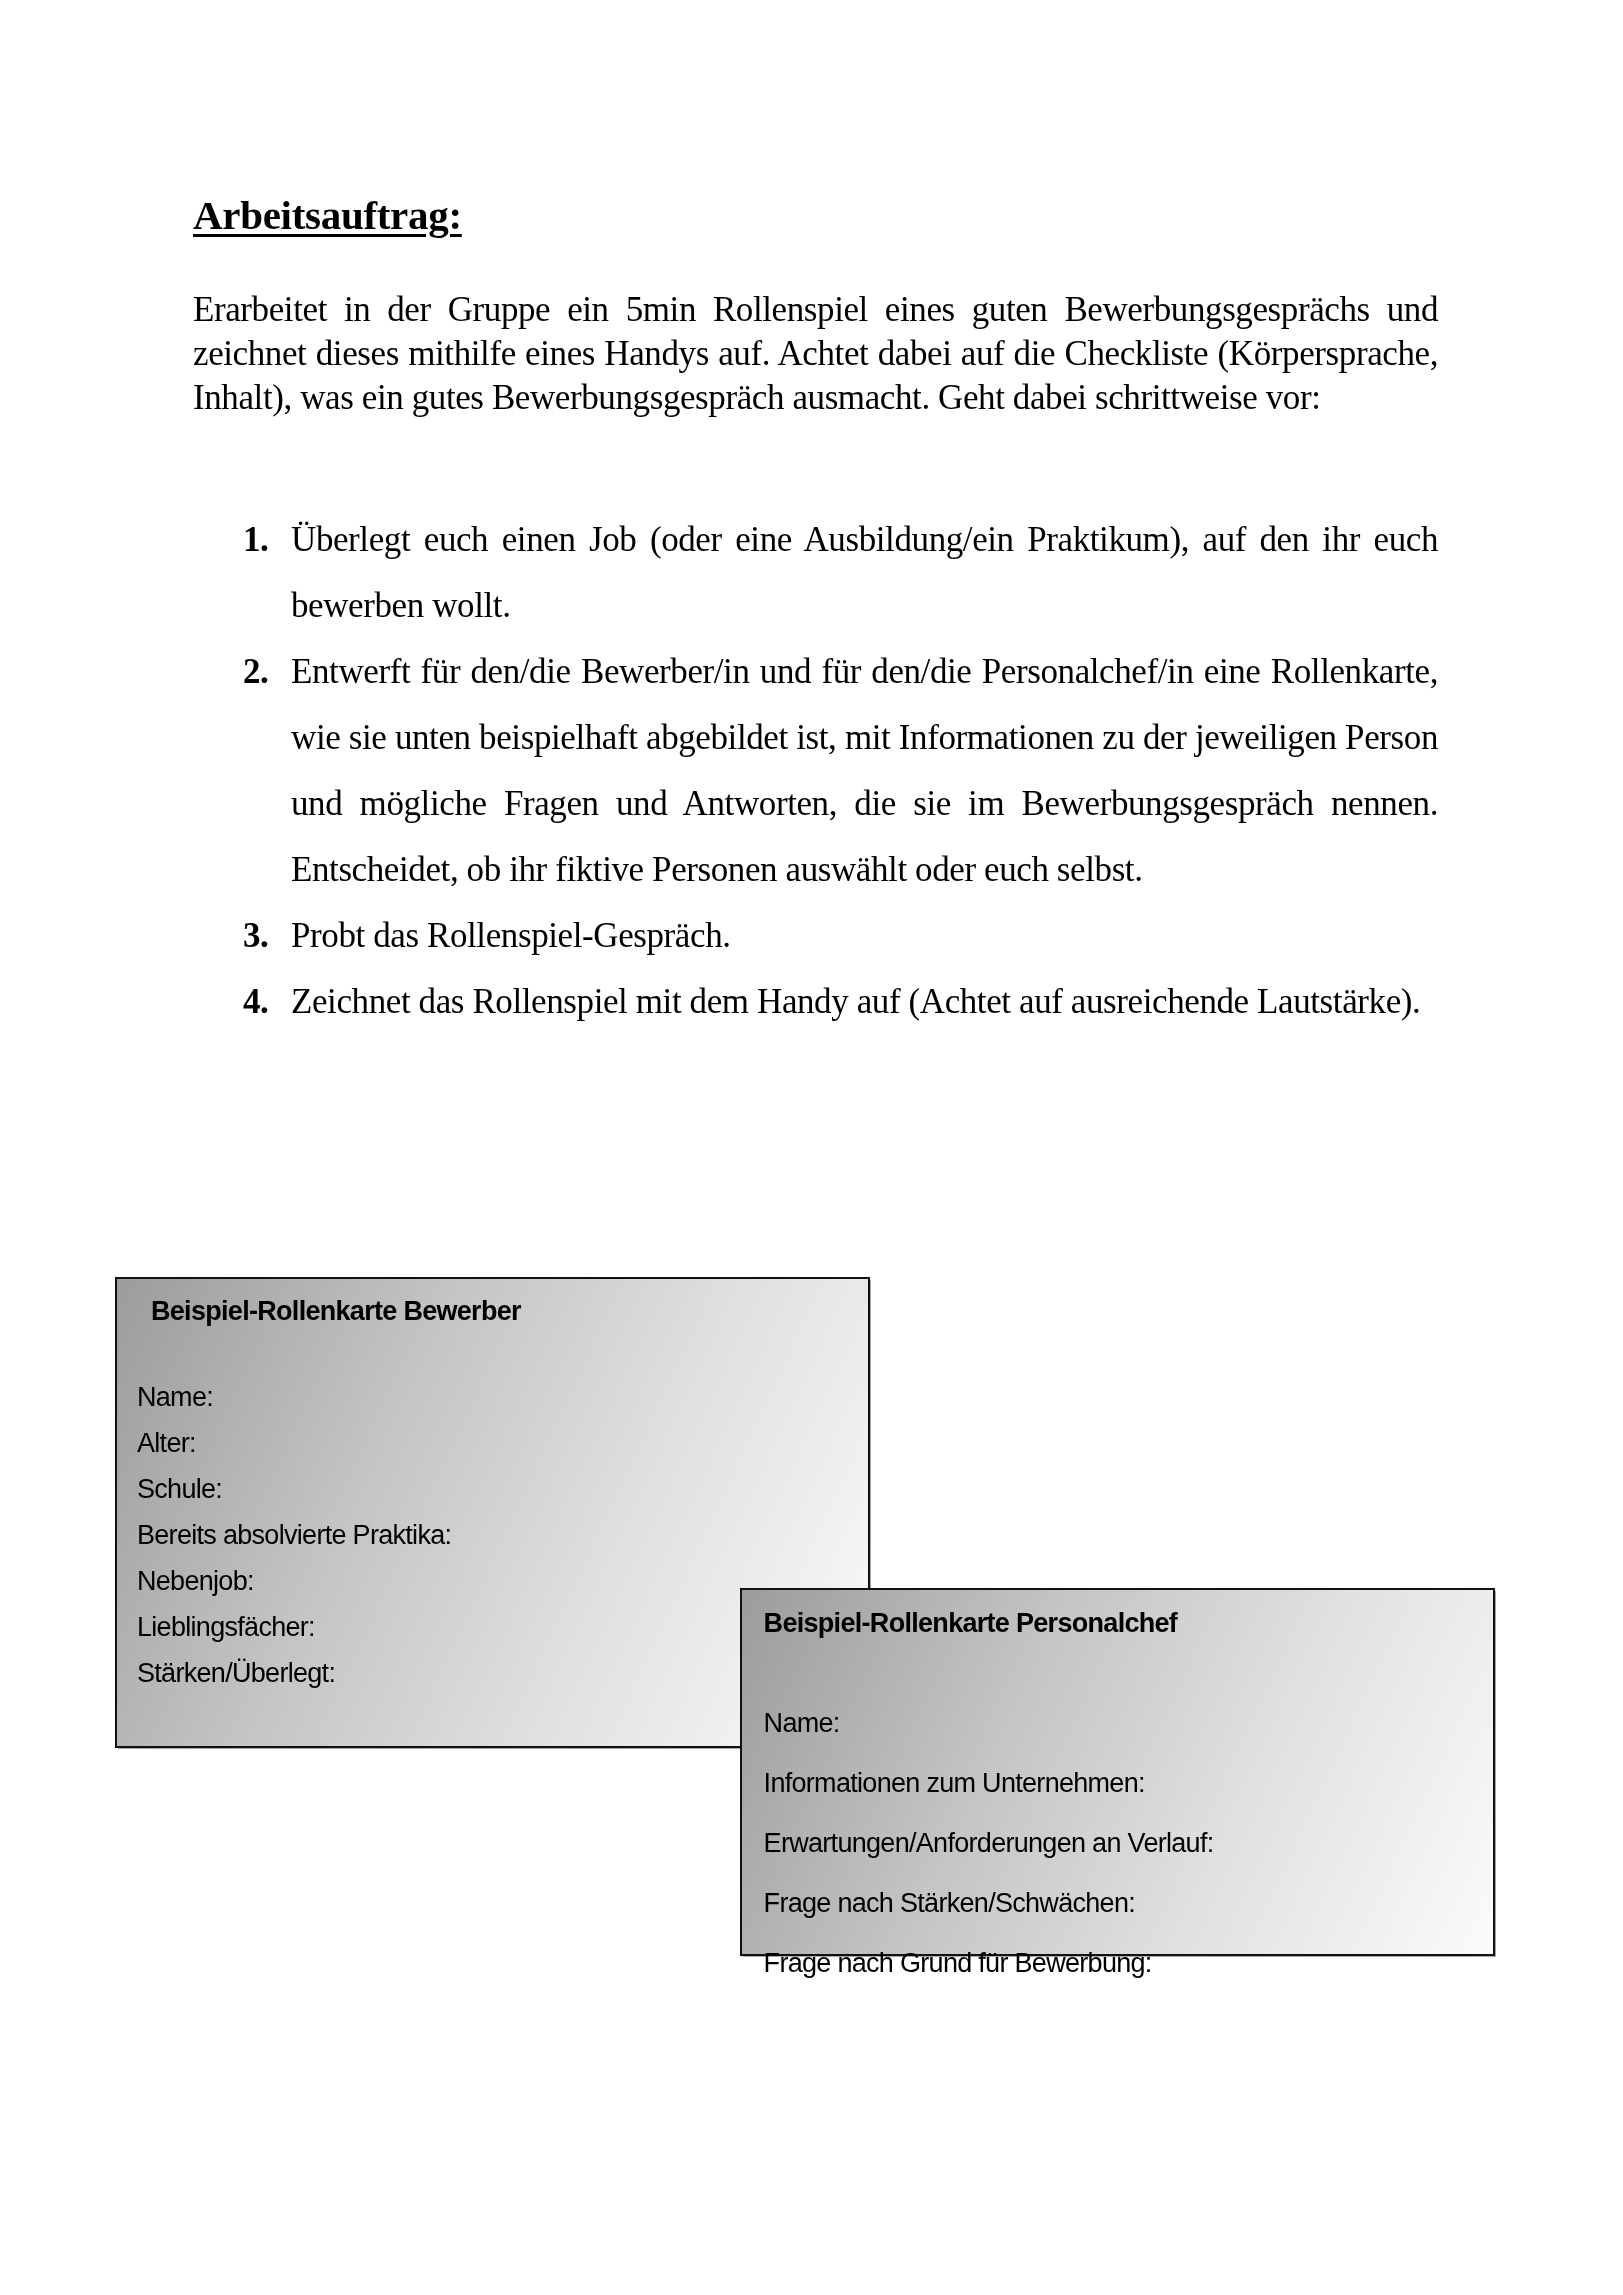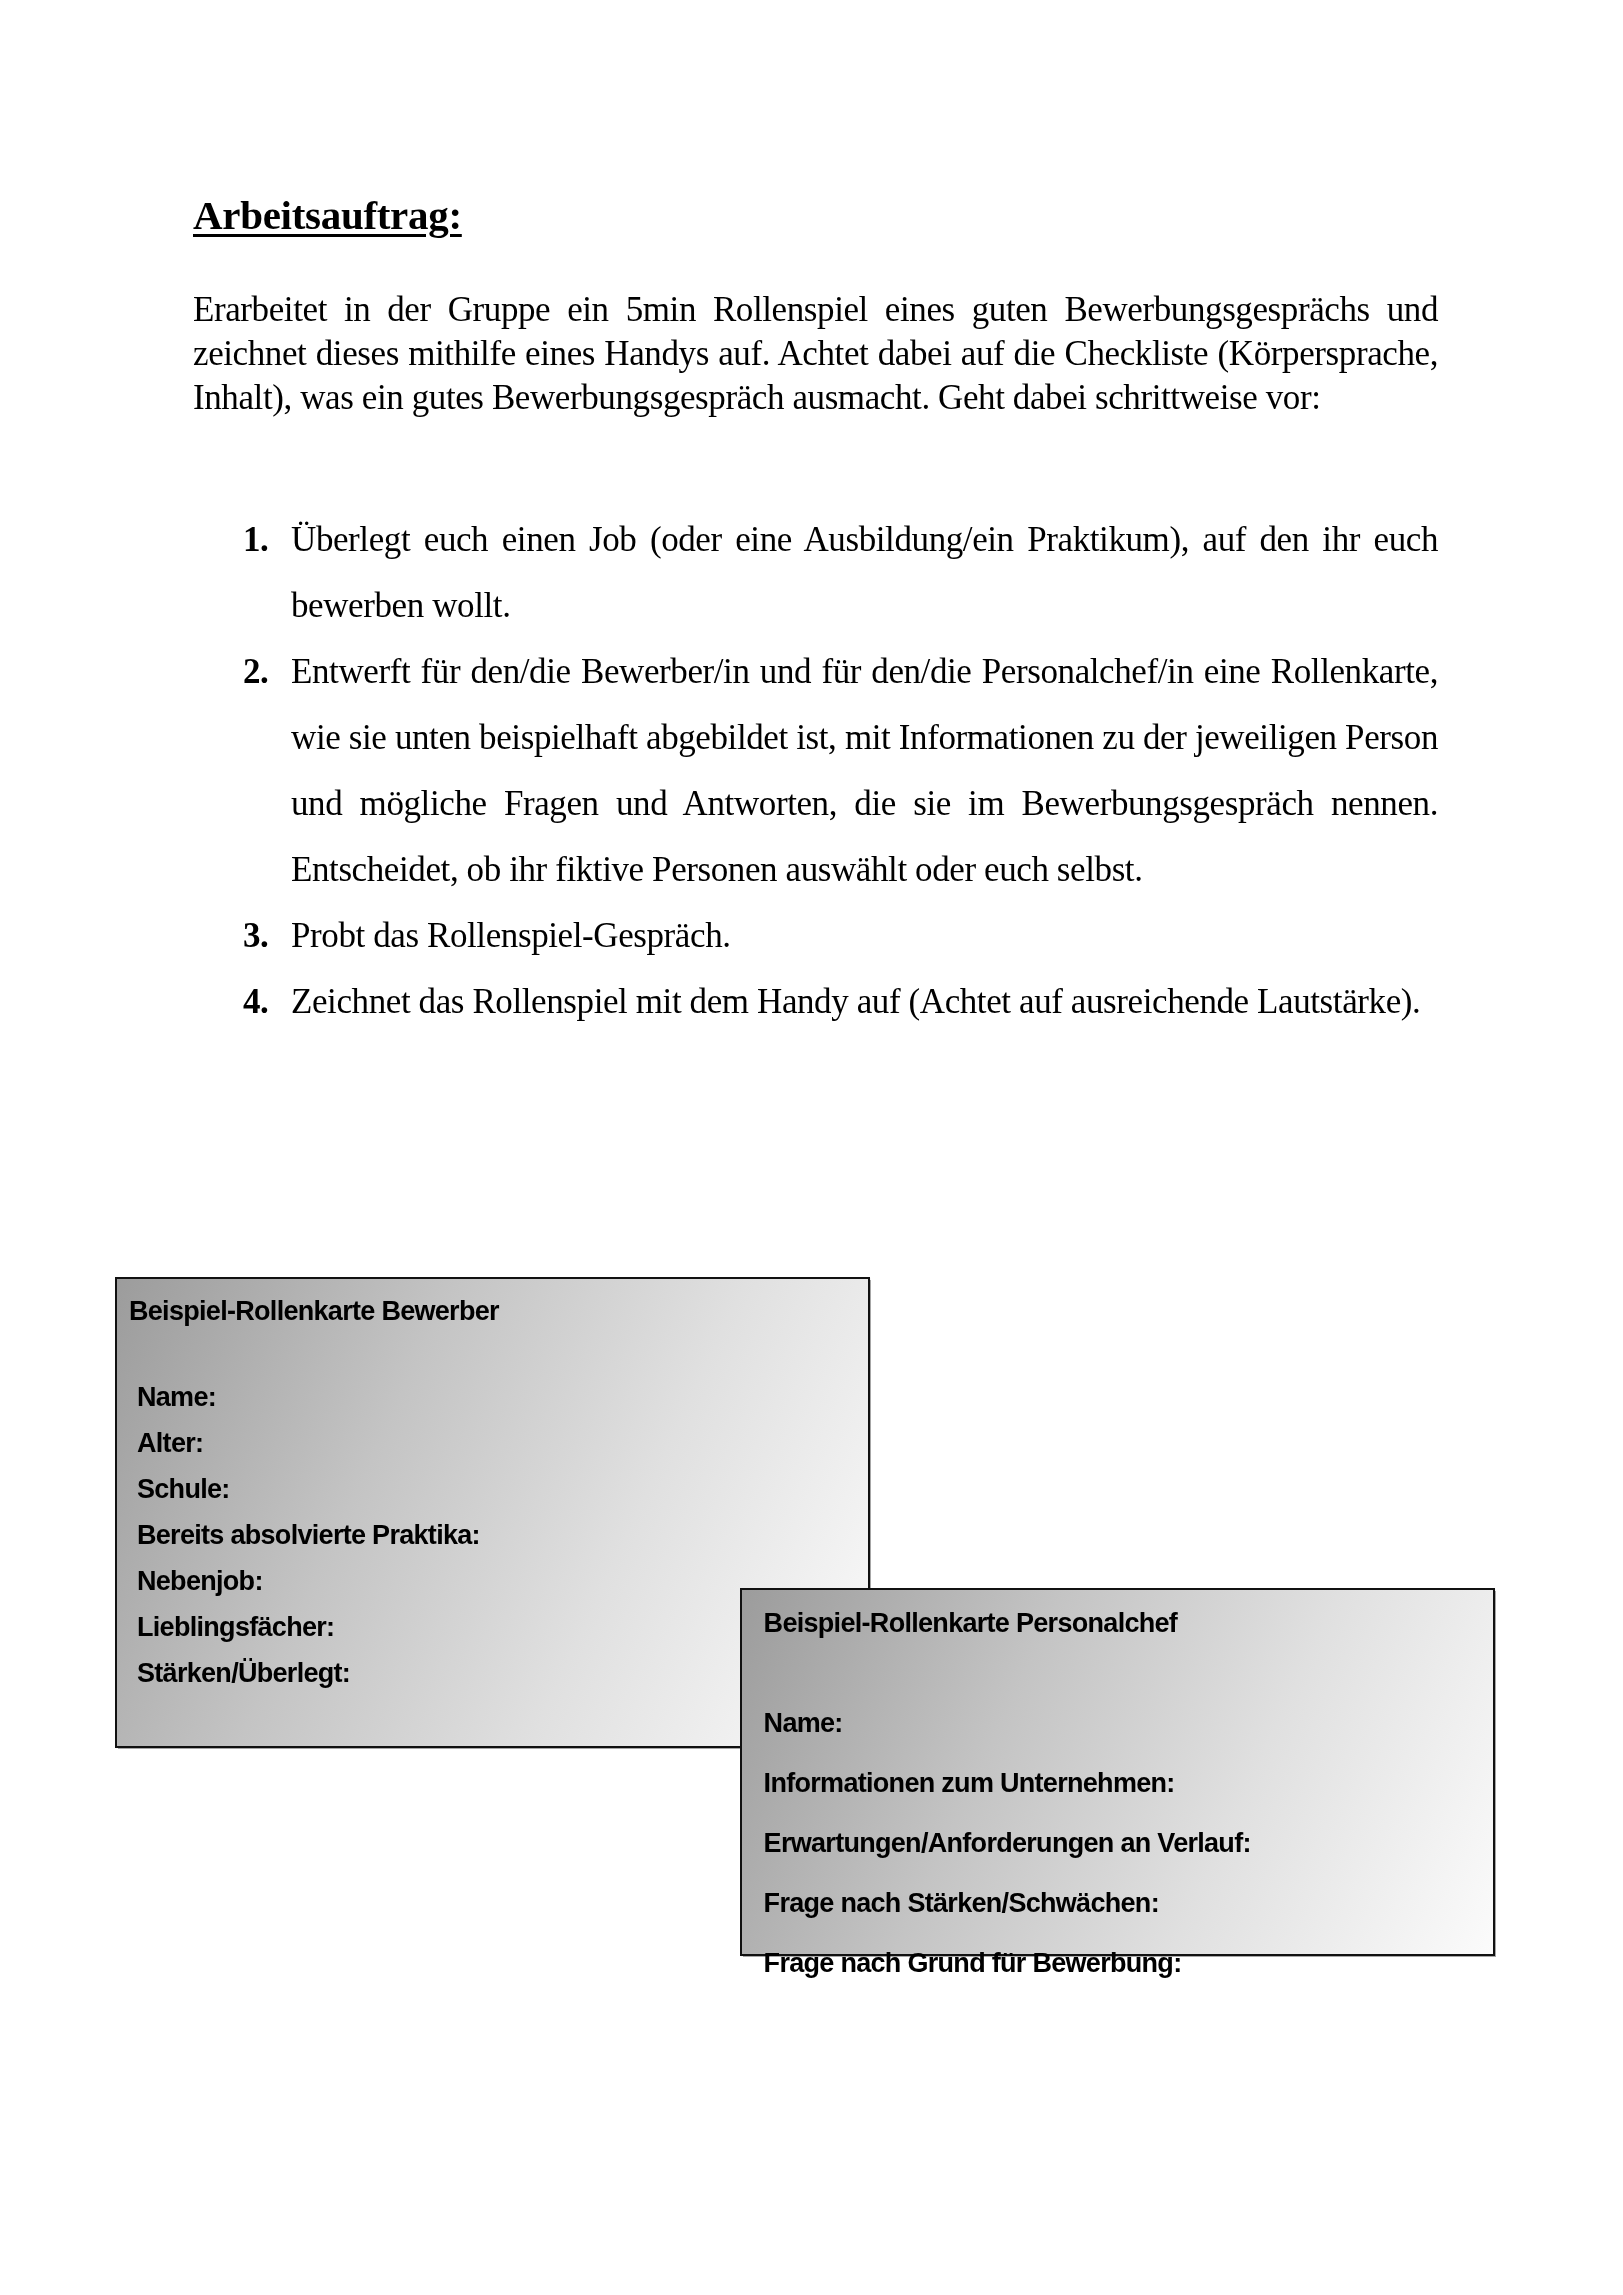--- a/index.html
+++ b/index.html
@@ -38,24 +38,24 @@
     background: linear-gradient(115deg, #9c9c9c 0%, #c4c4c4 35%, #e0e0e0 65%, #fbfbfb 100%);
   }
   .card-applicant { left: 115px; top: 1277px; width: 755px; height: 471px; z-index: 1; }
   .card-hr { left: 740px; top: 1588px; width: 755px; height: 368px; z-index: 2; }
 
   .card-title {
     position: absolute; font-size: 27px; font-weight: bold; letter-spacing: -0.7px;
     white-space: nowrap;
   }
   .card-field {
-    position: absolute; font-size: 27px; font-weight: bold; letter-spacing: -0.7px;
+    position: absolute; font-size: 27px; font-weight: normal; letter-spacing: -0.7px;
     white-space: nowrap;
   }
-  .card-applicant .card-title { left: 12px; top: 17px; }
+  .card-applicant .card-title { left: 34px; top: 17px; }
   .card-applicant .fields { position: absolute; left: 20px; top: 95px; }
   .card-applicant .card-field { position: relative; display: block; line-height: 46px; height: 46px; }
 
   .card-hr .card-title { left: 21.6px; top: 17.7px; }
   .card-hr .fields { position: absolute; left: 21.6px; top: 103px; }
   .card-hr .card-field { position: relative; display: block; line-height: 60px; height: 60px; }
 </style>
 </head>
 <body>
 

